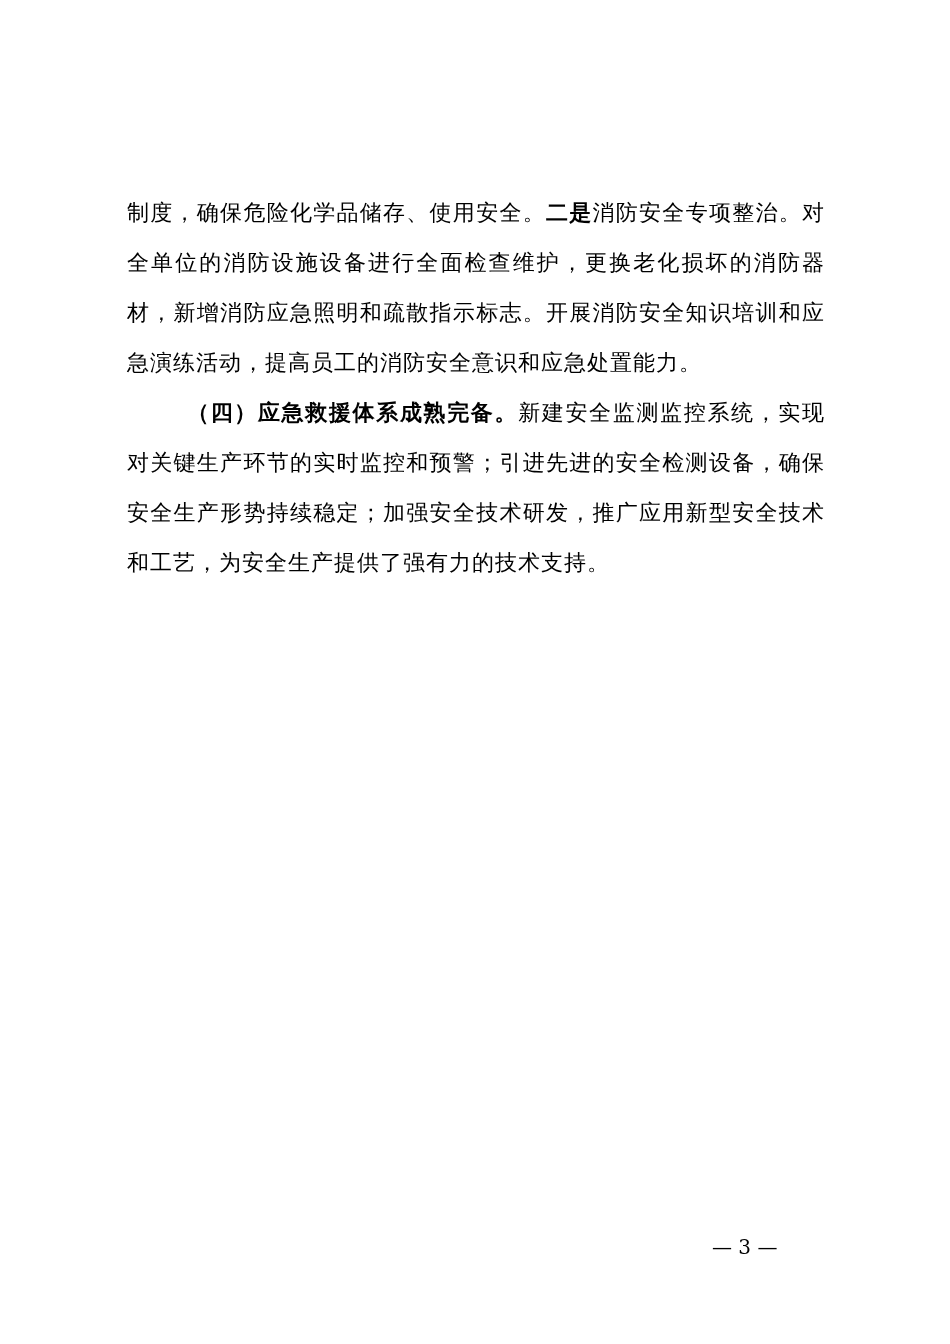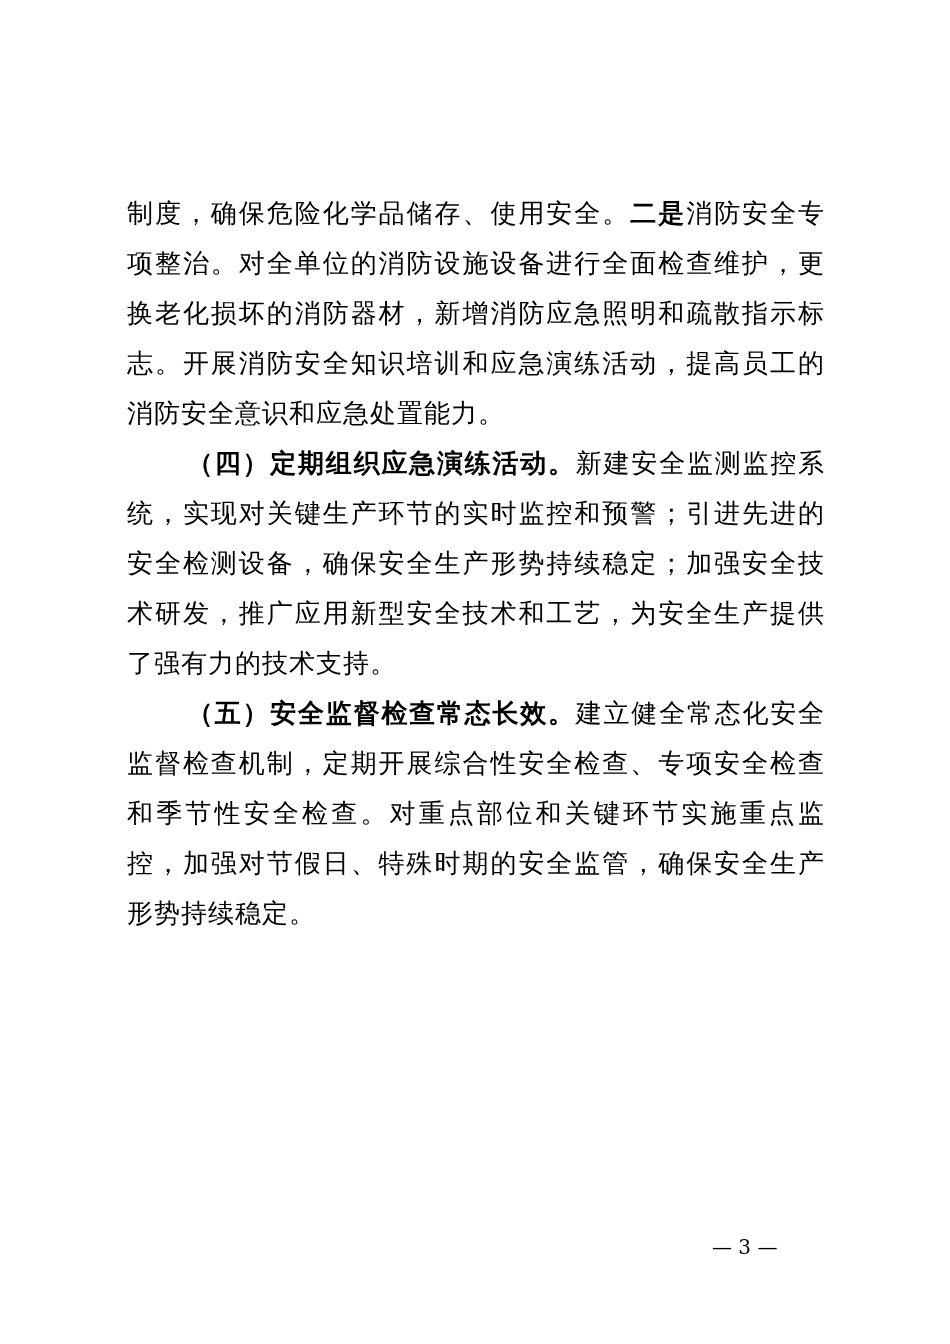--- a/index.html
+++ b/index.html
@@ -16,21 +16,21 @@
       color: #000000;
     }
     .page {
       position: absolute;
       left: 127px;
       top: 188px;
       width: 698px;
     }
     .para {
       margin: 0;
-      font-size: 26px;
+      font-size: 22px;
       line-height: 50px;
       text-align: justify;
       text-justify: inter-character;
       letter-spacing: 1px;
     }
     .para.indent {
       text-indent: 60px;
     }
     .bold {
       font-weight: bold;
@@ -45,20 +45,19 @@
       white-space: pre;
     }
   </style>
 </head>
 <body>
 
 <div class="page">
 
   <p class="para"><span>制度，确保危险化学品储存、使用安全。</span><span class="bold">二是</span><span>消防安全专项整治。对全单位的消防设施设备进行全面检查维护，更换老化损坏的消防器材，新增消防应急照明和疏散指示标志。开展消防安全知识培训和应急演练活动，提高员工的消防安全意识和应急处置能力。</span></p>
 
-  <p class="para indent"><span class="bold">（四）定期组织应急演练活动。</span><span>新建安全监测监控系统，实现对关键生产环节的实时监控和预警；引进先进的安全检测设备，确保安全生产形势持续稳定；加强安全技术研发，推广应用新型安全技术和工艺，为安全生产提供了强有力的技术支持。</span></p>
+  <p class="para indent"><span class="bold">（四）应急救援体系成熟完备。</span><span>新建安全监测监控系统，实现对关键生产环节的实时监控和预警；引进先进的安全检测设备，确保安全生产形势持续稳定；加强安全技术研发，推广应用新型安全技术和工艺，为安全生产提供了强有力的技术支持。</span></p>
 
-  <p class="para indent"><span class="bold">（五）安全监督检查常态长效。</span><span>建立健全常态化安全监督检查机制，定期开展综合性安全检查、专项安全检查和季节性安全检查。对重点部位和关键环节实施重点监控，加强对节假日、特殊时期的安全监管，确保安全生产形势持续稳定。</span></p>
 
 
 </div>
 
 <div class="page-number">— 3 —</div>
 
 </body></html>

